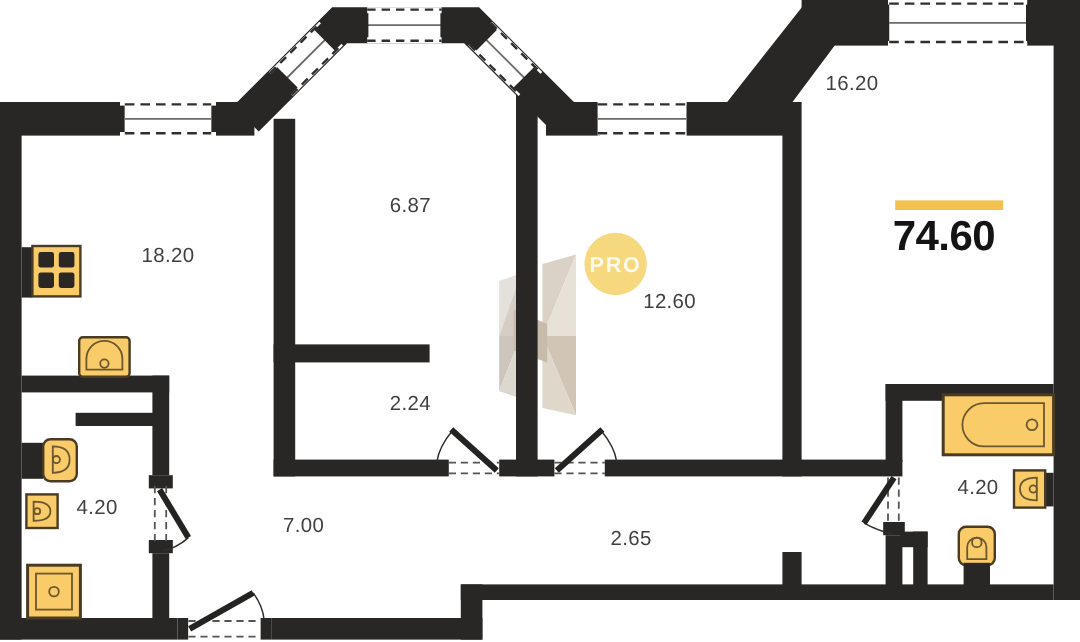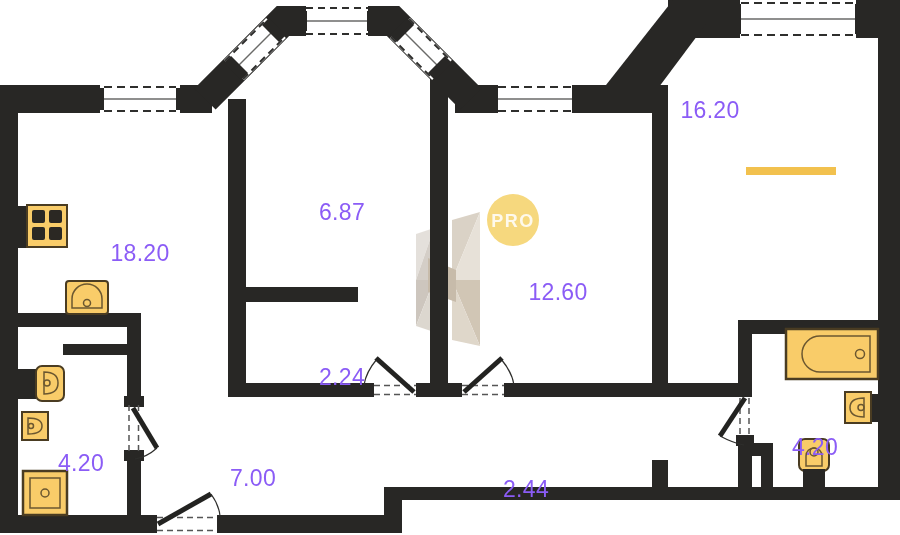--- a/index.html
+++ b/index.html
@@ -1,20 +1,20 @@
 <!DOCTYPE html>
 <html><head>
 <meta charset="utf-8">
 <style>
   html,body{margin:0;padding:0;background:#ffffff;}
   .plan{position:relative;width:900px;height:535px;background:#ffffff;
         font-family:"Liberation Sans",sans-serif;overflow:hidden;}
   .plan svg{position:absolute;left:0;top:0;}
   .room-label{position:absolute;transform:translate(-50%,-50%);
-        font-size:23px;color:#8b5cf6;white-space:nowrap;letter-spacing:.3px;margin-top:40px;}
+        font-size:17px;color:#404040;white-space:nowrap;letter-spacing:.3px;}
   .total-label{position:absolute;left:744px;top:177px;font-size:35px;
         font-weight:bold;color:#141414;letter-spacing:-.5px;}
   .total-bar{position:absolute;left:746px;top:167px;width:90px;height:8px;
         background:#F2C14E;}
   .pro-badge-text{position:absolute;left:513px;top:221px;transform:translate(-50%,-50%);
         font-size:18px;font-weight:bold;letter-spacing:1.5px;color:rgba(255,255,255,.85);}
 </style>
 </head>
 <body>
 
@@ -203,19 +203,20 @@
   <circle cx="513" cy="220" r="26" fill="#F6D87E"></circle>
 </svg>
 
 <div class="room-label" style="left:140px;top:213px">18.20</div>
 <div class="room-label" style="left:342px;top:172px">6.87</div>
 <div class="room-label" style="left:558px;top:252px">12.60</div>
 <div class="room-label" style="left:710px;top:70px">16.20</div>
 <div class="room-label" style="left:342px;top:337px">2.24</div>
 <div class="room-label" style="left:81px;top:423px">4.20</div>
 <div class="room-label" style="left:253px;top:438px">7.00</div>
-<div class="room-label" style="left:526px;top:449px">2.44</div>
+<div class="room-label" style="left:526px;top:449px">2.65</div>
 <div class="room-label" style="left:815px;top:407px">4.20</div>
 
 <div class="total-bar"></div>
+<div class="total-label">74.60</div>
 <div class="pro-badge-text">PRO</div>
 
 </div>
 
 </body></html>

